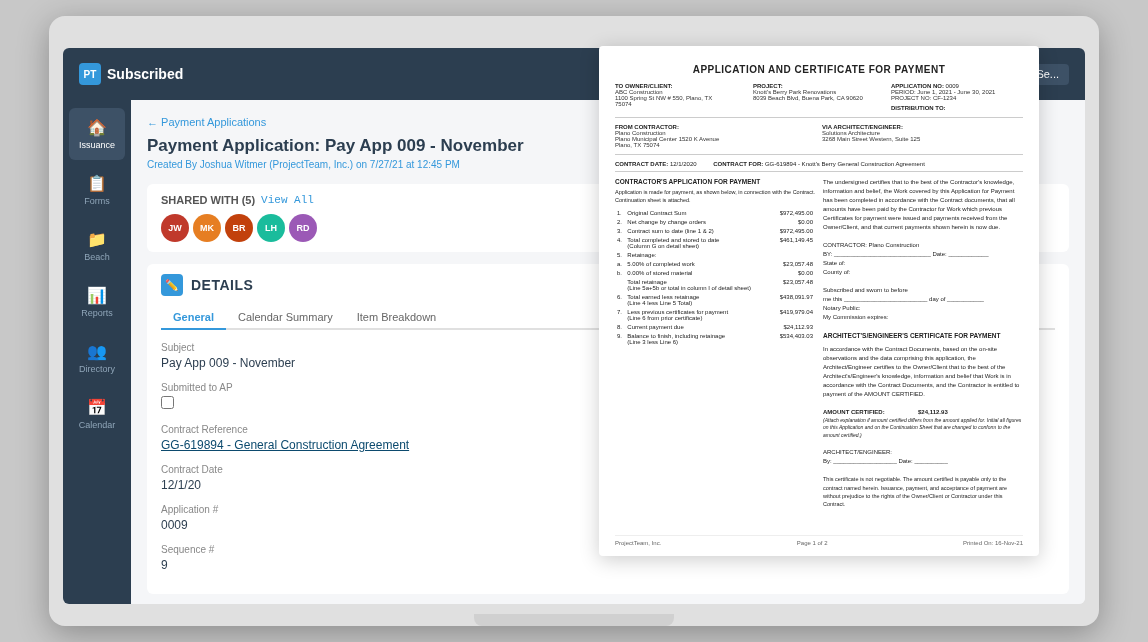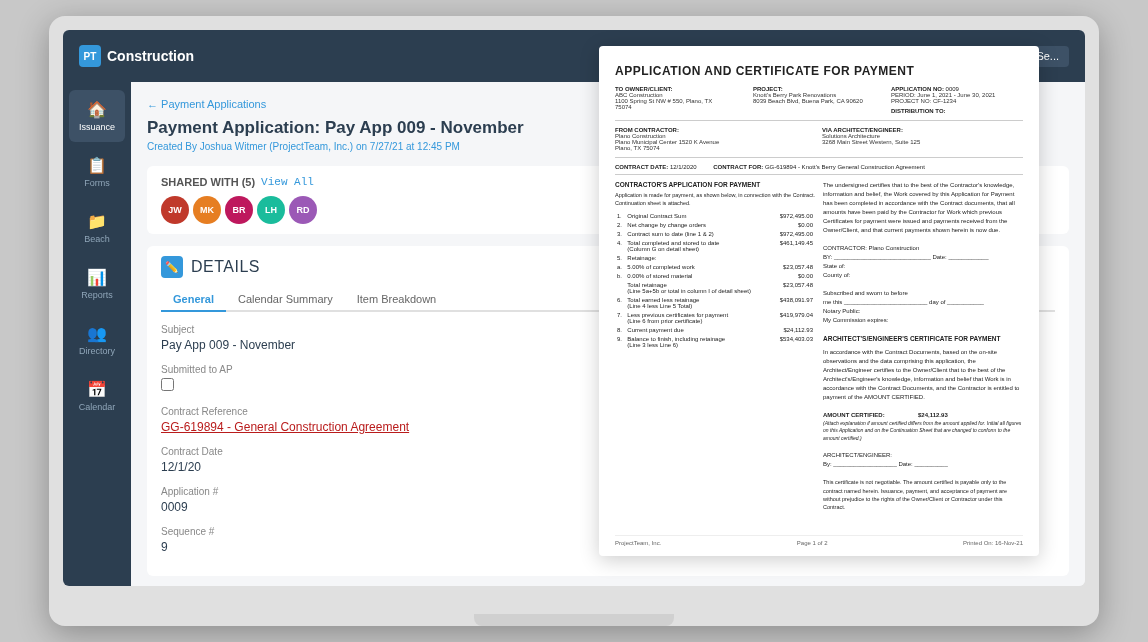--- a/index.html
+++ b/index.html
@@ -25,20 +25,21 @@
       box-shadow: 0 8px 32px rgba(0,0,0,0.3);
     }
     .laptop-screen {
       width: 100%;
       height: 100%;
       background: #f0f2f5;
       border-radius: 6px;
       overflow: hidden;
       display: flex;
       flex-direction: column;
+      margin-top: 18px;
     }
     .laptop-base {
       position: absolute;
       bottom: 0;
       left: 50%;
       transform: translateX(-50%);
       width: 200px;
       height: 12px;
       background: #d0d0d0;
       border-radius: 0 0 8px 8px;
@@ -202,21 +203,21 @@
       height: 28px;
       border-radius: 50%;
       background: #8a9bb0;
       display: flex;
       align-items: center;
       justify-content: center;
       font-size: 9px;
       color: white;
       font-weight: 600;
     }
-    .avatar.blue { background: #be185d; }
+    .avatar.blue { background: #c2410c; }
     .avatar.teal { background: #1abc9c; }
     .avatar.purple { background: #9b59b6; }
     .avatar.img1 { background: #c0392b; }
     .avatar.img2 { background: #e67e22; }
 
     .details-section {
       background: white;
       border-radius: 6px;
       padding: 10px 14px;
     }
@@ -231,22 +232,22 @@
       height: 22px;
       background: #3498db;
       border-radius: 4px;
       display: flex;
       align-items: center;
       justify-content: center;
       color: white;
       font-size: 11px;
     }
     .details-title {
-      font-size: 16px;
-      font-weight: 400;
+      font-size: 14px;
+      font-weight: 700;
       color: #2c3e50;
       letter-spacing: 0.5px;
     }
 
     .tabs {
       display: flex;
       gap: 0;
       border-bottom: 2px solid #e0e0e0;
       margin-bottom: 12px;
     }
@@ -270,43 +271,44 @@
     .field-label {
       font-size: 10px;
       color: #888;
       margin-bottom: 3px;
     }
     .field-value {
       font-size: 12px;
       color: #2c3e50;
     }
     .field-value a {
-      color: #b91c1c;
+      color: #0c4a6e;
       text-decoration: underline;
     }
 
     
     .doc-preview {
       position: absolute;
       right: 60px;
       top: 30px;
       width: 440px;
       height: 510px;
       background: white;
       box-shadow: 0 4px 20px rgba(0,0,0,0.2);
       border-radius: 4px;
       overflow: hidden;
       font-size: 6.5px;
       color: #222;
       padding: 18px 16px;
       z-index: 10;
     }
     .doc-main-title {
+      text-align: center;
       font-weight: 700;
-      font-size: 12px;
+      font-size: 10px;
       margin-bottom: 8px;
       letter-spacing: 0.5px;
     }
     .doc-header-grid {
       display: grid;
       grid-template-columns: 1fr 1fr 1fr;
       gap: 6px;
       margin-bottom: 6px;
       border-bottom: 1px solid #ccc;
       padding-bottom: 6px;
@@ -374,21 +376,21 @@
   </style>
 </head>
 <body>
 
 <div class="laptop-shell">
   <div class="laptop-screen">
 
     <div class="top-nav">
       <div class="logo-area">
         <div class="logo-icon">PT</div>
-        <span>Construction</span>
+        <span>Subscribed</span>
       </div>
       <div class="nav-right">
         <button class="nav-btn">All ▾</button>
         <button class="nav-btn">
           <span>🔍</span>
           <span>Se...</span>
         </button>
       </div>
     </div>
 

